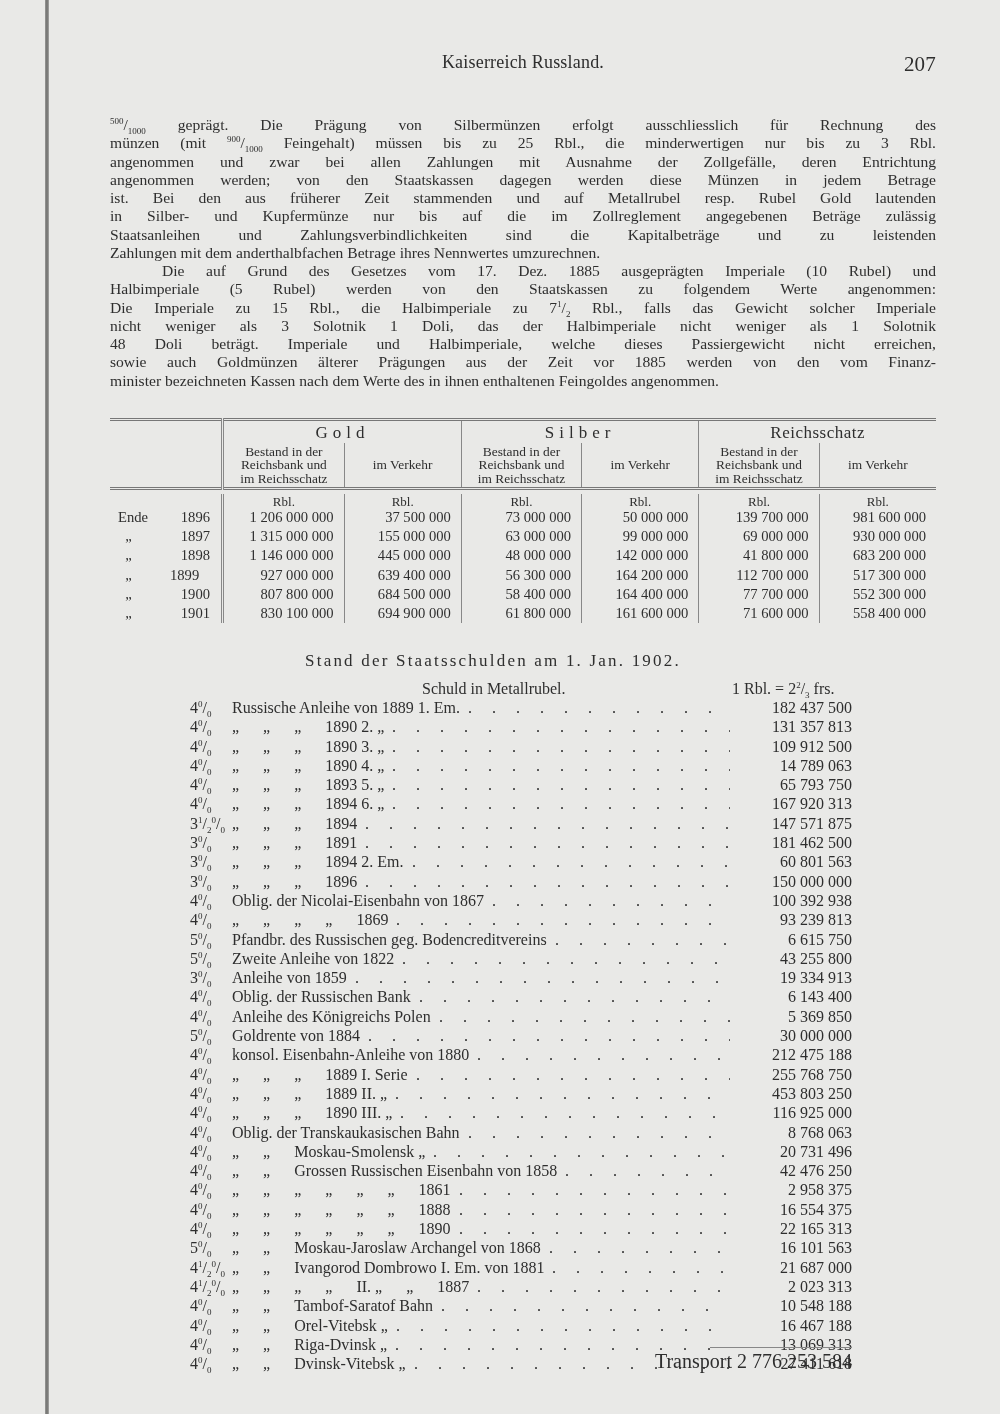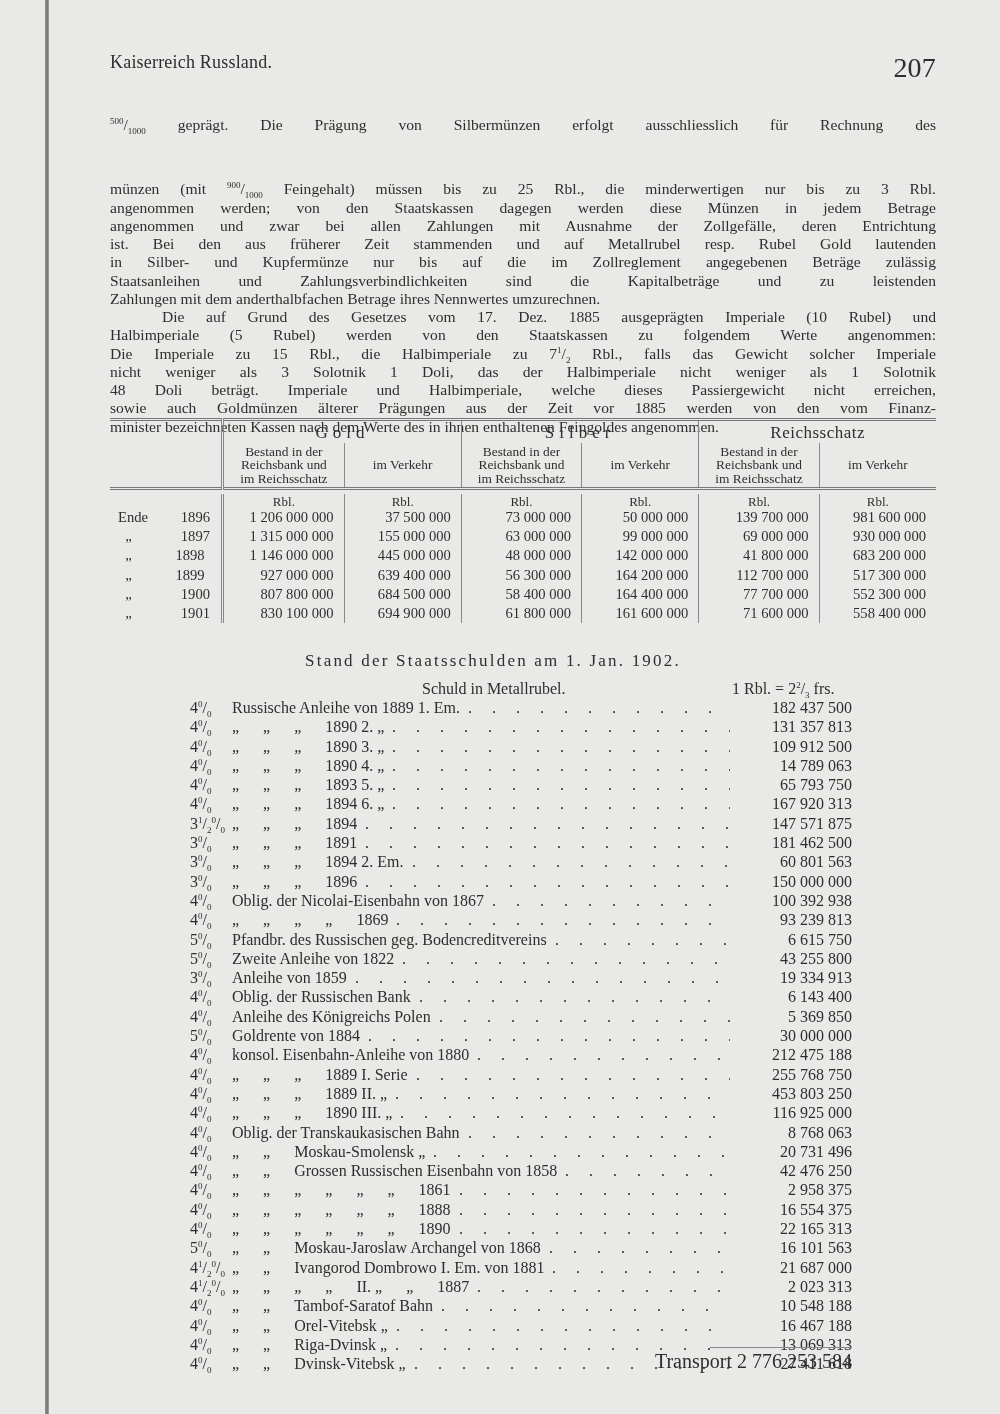--- a/index.html
+++ b/index.html
@@ -12,22 +12,22 @@
   }
   .spine {
     position:absolute; left:45px; top:0; width:4px; height:1414px;
     background:linear-gradient(to right,#9a9a98,#6e6e6c,#a8a8a6);
   }
   .page { position:absolute; left:110px; top:0; width:826px; }
   .running-head {
     position:absolute; top:52px; left:0; width:826px; height:24px;
     font-size:18px; letter-spacing:0.2px;
   }
-  .running-head .title { position:absolute; left:0; right:0; }
-  .running-head .pnum { position:absolute; right:0; font-size:28px; }
+  .running-head .title { position:absolute; left:0; right:0; text-align:center; }
+  .running-head .pnum { position:absolute; right:0; font-size:21px; }
   .body-text {
     position:absolute; top:97px; left:0; width:826px;
     font-size:15.6px; line-height:18.25px; text-align:justify;
     hyphens:manual;
   }
   sup, sub { font-size:9px; line-height:0; }
 
   
   .money-table {
     position:absolute; top:418px; left:0; width:826px;
@@ -73,23 +73,23 @@
 
 <div class="page">
 
   <div class="running-head">
     <span class="title">Kaiserreich Russland.</span>
     <span class="pnum">207</span>
   </div>
 
   <div class="body-text" id="body-text">
       <div style="text-align: justify; text-align-last: justify; margin-top: 19px;"><sup>500</sup>/<sub>1000</sub> geprägt. Die Prägung von Silbermünzen erfolgt ausschliesslich für Rechnung des</div>
-      <div style="text-align: justify; text-align-last: justify; margin-top: 46px;">münzen (mit <sup>900</sup>/<sub>1000</sub> Feingehalt) müssen bis zu 25 Rbl., die minderwertigen nur bis zu 3 Rbl.</div>
+      <div style="text-align: justify; text-align-last: justify;">münzen (mit <sup>900</sup>/<sub>1000</sub> Feingehalt) müssen bis zu 25 Rbl., die minderwertigen nur bis zu 3 Rbl.</div>
+      <div style="text-align: justify; text-align-last: justify;">angenommen und zwar bei allen Zahlungen mit Ausnahme der Zollgefälle, deren Entrichtung</div>
       <div style="text-align: justify; text-align-last: justify;">angenommen werden; von den Staatskassen dagegen werden diese Münzen in jedem Betrage</div>
-      <div style="text-align: justify; text-align-last: justify;">angenommen und zwar bei allen Zahlungen mit Ausnahme der Zollgefälle, deren Entrichtung</div>
       <div style="text-align: justify; text-align-last: justify;">ist. Bei den aus früherer Zeit stammenden und auf Metallrubel resp. Rubel Gold lautenden</div>
       <div style="text-align: justify; text-align-last: justify;">in Silber- und Kupfermünze nur bis auf die im Zollreglement angegebenen Beträge zulässig</div>
       <div style="text-align: justify; text-align-last: justify;">Staatsanleihen und Zahlungsverbindlichkeiten sind die Kapitalbeträge und zu leistenden</div>
       <div style="text-align: justify; text-align-last: left;">Zahlungen mit dem anderthalbfachen Betrage ihres Nennwertes umzurechnen.</div>
       <div style="text-align: justify; text-align-last: justify; text-indent: 52px;">Die auf Grund des Gesetzes vom 17. Dez. 1885 ausgeprägten Imperiale (10 Rubel) und</div>
       <div style="text-align: justify; text-align-last: justify;">Halbimperiale (5 Rubel) werden von den Staatskassen zu folgendem Werte angenommen:</div>
       <div style="text-align: justify; text-align-last: justify;">Die Imperiale zu 15 Rbl., die Halbimperiale zu 7<sup>1</sup>/<sub>2</sub> Rbl., falls das Gewicht solcher Imperiale</div>
       <div style="text-align: justify; text-align-last: justify;">nicht weniger als 3 Solotnik 1 Doli, das der Halbimperiale nicht weniger als 1 Solotnik</div>
       <div style="text-align: justify; text-align-last: justify;">48 Doli beträgt. Imperiale und Halbimperiale, welche dieses Passiergewicht nicht erreichen,</div>
       <div style="text-align: justify; text-align-last: justify;">sowie auch Goldmünzen älterer Prägungen aus der Zeit vor 1885 werden von den vom Finanz-</div>
@@ -138,30 +138,30 @@
         <tr class="data-row">
           <td><span style="display:inline-block;width:52px;padding-left:8px">&nbsp;&nbsp;„</span><span style="display:inline-block;width:40px;text-align:right">1897</span></td>
           <td class="num vbd">1 315 000 000</td>
           <td class="num vb">155 000 000</td>
           <td class="num vb">63 000 000</td>
           <td class="num vb">99 000 000</td>
           <td class="num vb">69 000 000</td>
           <td class="num vb">930 000 000</td>
         </tr>
         <tr class="data-row">
-          <td><span style="display:inline-block;width:52px;padding-left:8px">&nbsp;&nbsp;„</span><span style="display:inline-block;width:40px;text-align:center">1898</span></td>
+          <td><span style="display:inline-block;width:52px;padding-left:8px">&nbsp;&nbsp;„</span><span style="display:inline-block;width:40px;text-align:right">1898</span></td>
           <td class="num vbd">1 146 000 000</td>
           <td class="num vb">445 000 000</td>
           <td class="num vb">48 000 000</td>
           <td class="num vb">142 000 000</td>
           <td class="num vb">41 800 000</td>
           <td class="num vb">683 200 000</td>
         </tr>
         <tr class="data-row">
-          <td><span style="display:inline-block;width:52px;padding-left:8px">&nbsp;&nbsp;„</span><span style="display:inline-block;width:40px;text-align:center">1899</span></td>
+          <td><span style="display:inline-block;width:52px;padding-left:8px">&nbsp;&nbsp;„</span><span style="display:inline-block;width:40px;text-align:left">1899</span></td>
           <td class="num vbd">927 000 000</td>
           <td class="num vb">639 400 000</td>
           <td class="num vb">56 300 000</td>
           <td class="num vb">164 200 000</td>
           <td class="num vb">112 700 000</td>
           <td class="num vb">517 300 000</td>
         </tr>
         <tr class="data-row">
           <td><span style="display:inline-block;width:52px;padding-left:8px">&nbsp;&nbsp;„</span><span style="display:inline-block;width:40px;text-align:right">1900</span></td>
           <td class="num vbd">807 800 000</td>

